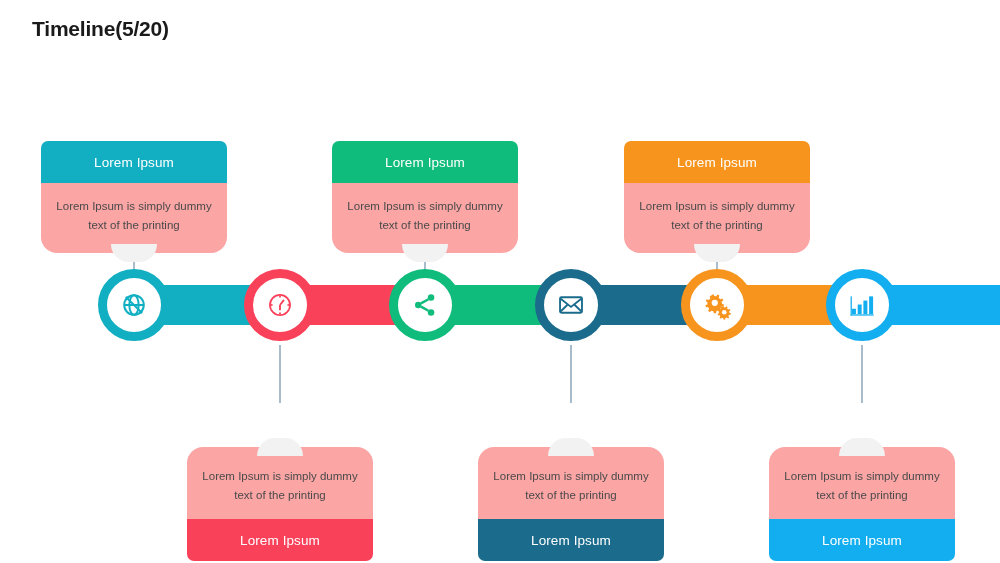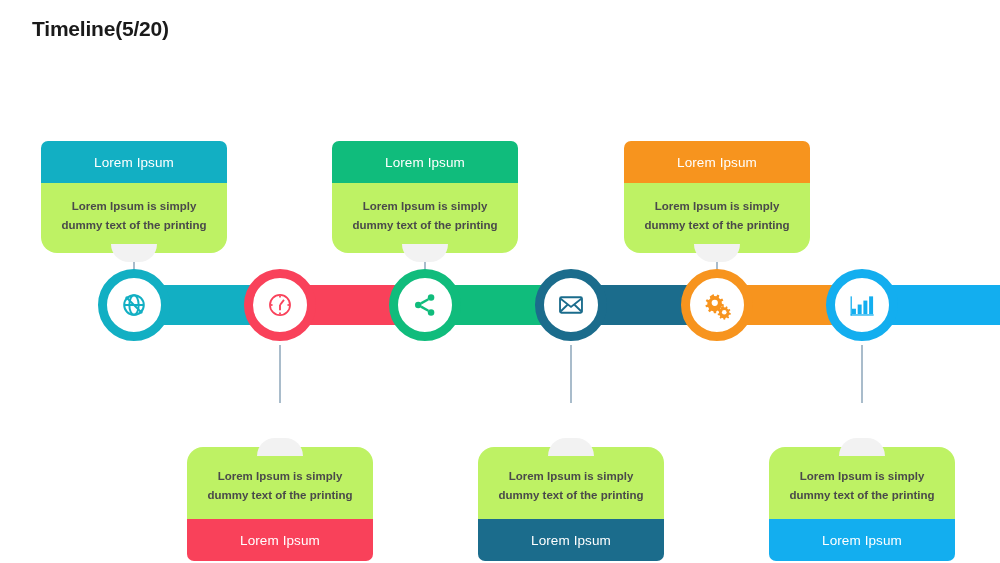--- a/index.html
+++ b/index.html
@@ -49,28 +49,27 @@
     width:186px;
     z-index:3;
   }
   .card-head,.card-foot{
     height:42px;
     display:flex;align-items:center;justify-content:center;
     color:#ffffff;font-size:13.5px;
     letter-spacing:.1px;
   }
   .card-body{
-    background:#bef264;
+    background:#fca5a5;
     color:#4a4a4a;
     font-size:11.5px;
     line-height:1.65;
     text-align:center;
     padding:16px 14px 18px;
     box-sizing:border-box;
-    font-weight:bold;
   }
 
   
   .card.top .card-head{border-radius:7px 7px 0 0;}
   .card.top .card-body{
     border-radius:0 0 16px 16px;
     height:70px;
     padding-top:14px;
   }
   .card.top .tail{

